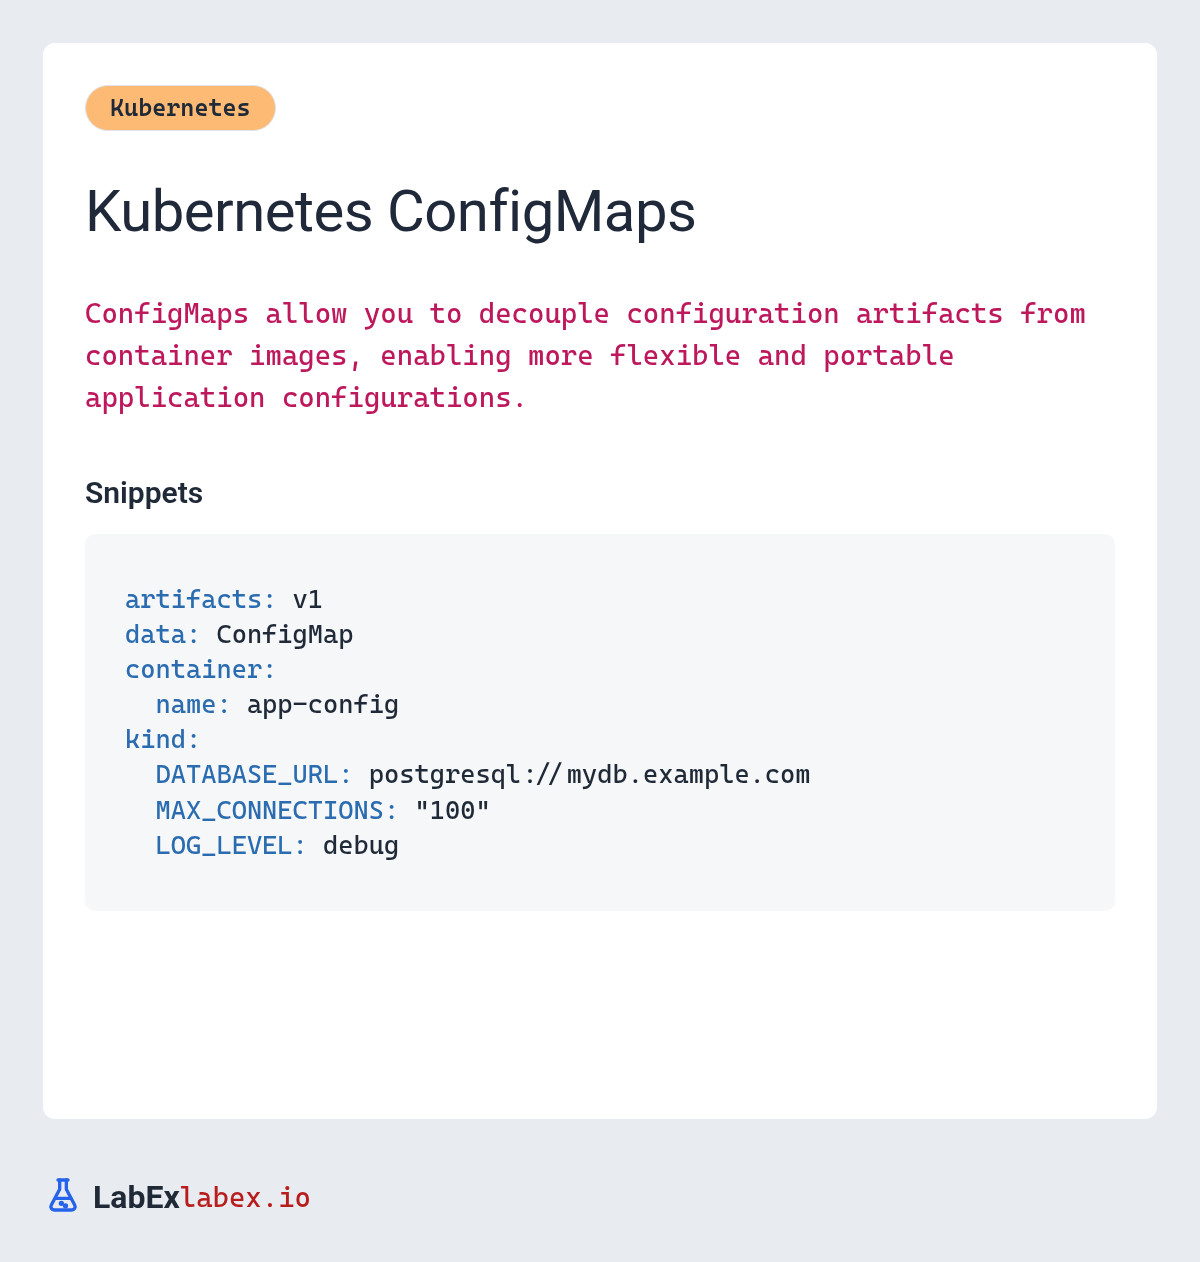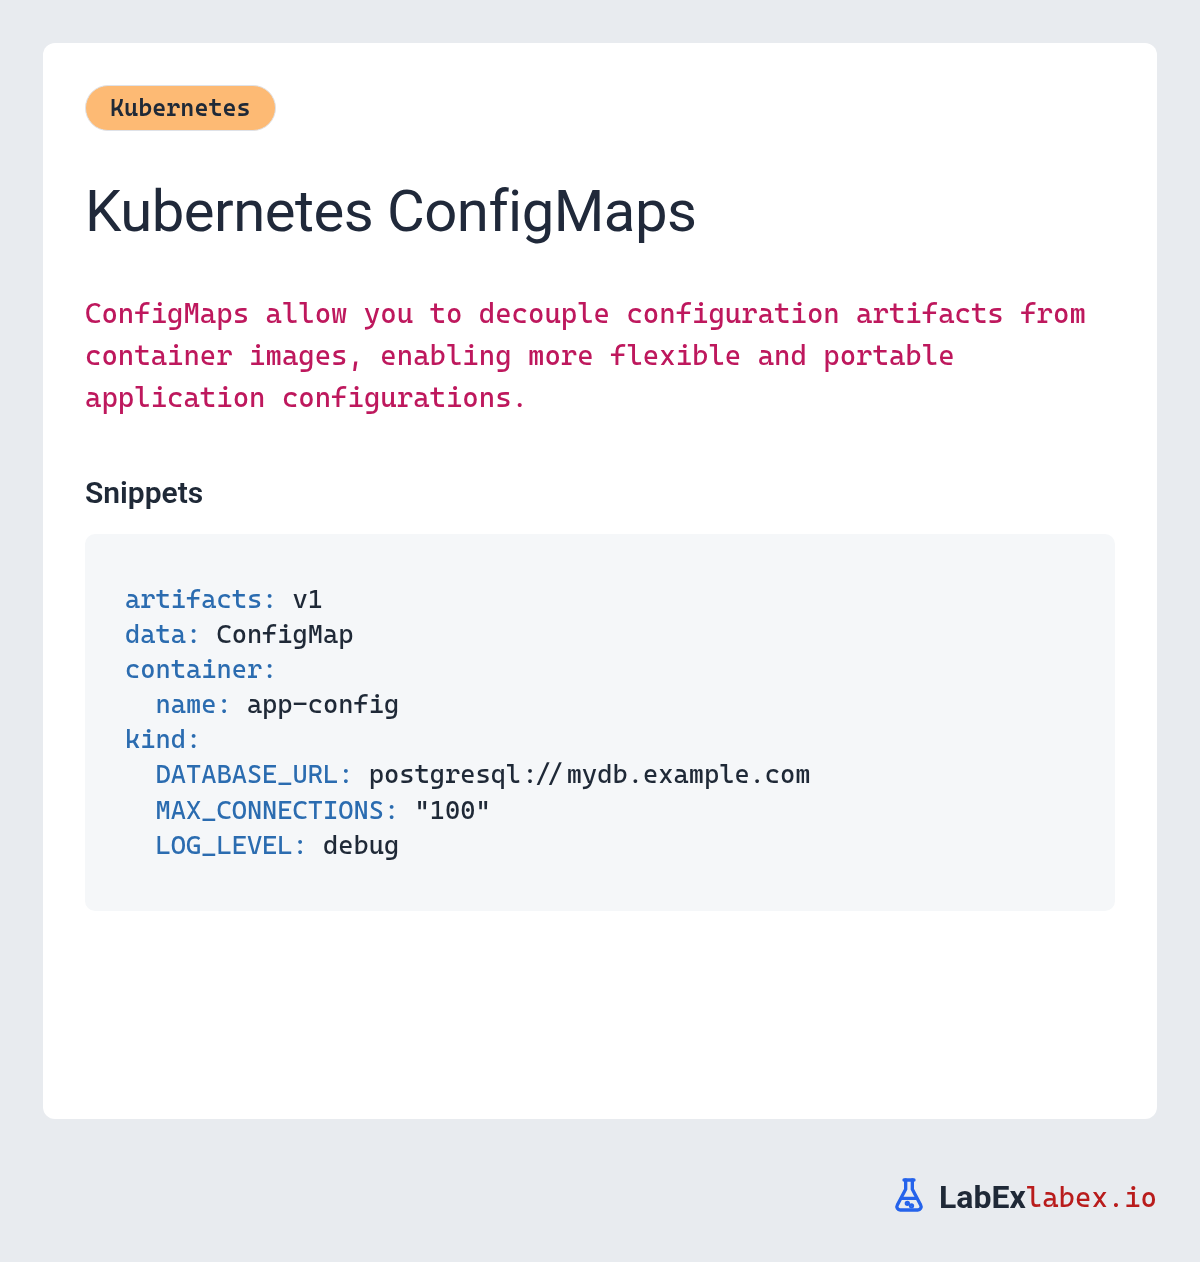--- a/index.html
+++ b/index.html
@@ -72,21 +72,21 @@
       color: #1f2937;
     }
 
     .code-block .key {
       color: #2b6cb0;
     }
 
     .footer {
       margin-top: 56px;
       display: flex;
-      justify-content: flex-end;
+      justify-content: flex-start;
       align-items: center;
     }
 
     .brand {
       display: flex;
       align-items: center;
       gap: 10px;
     }
 
     .brand-icon svg {

